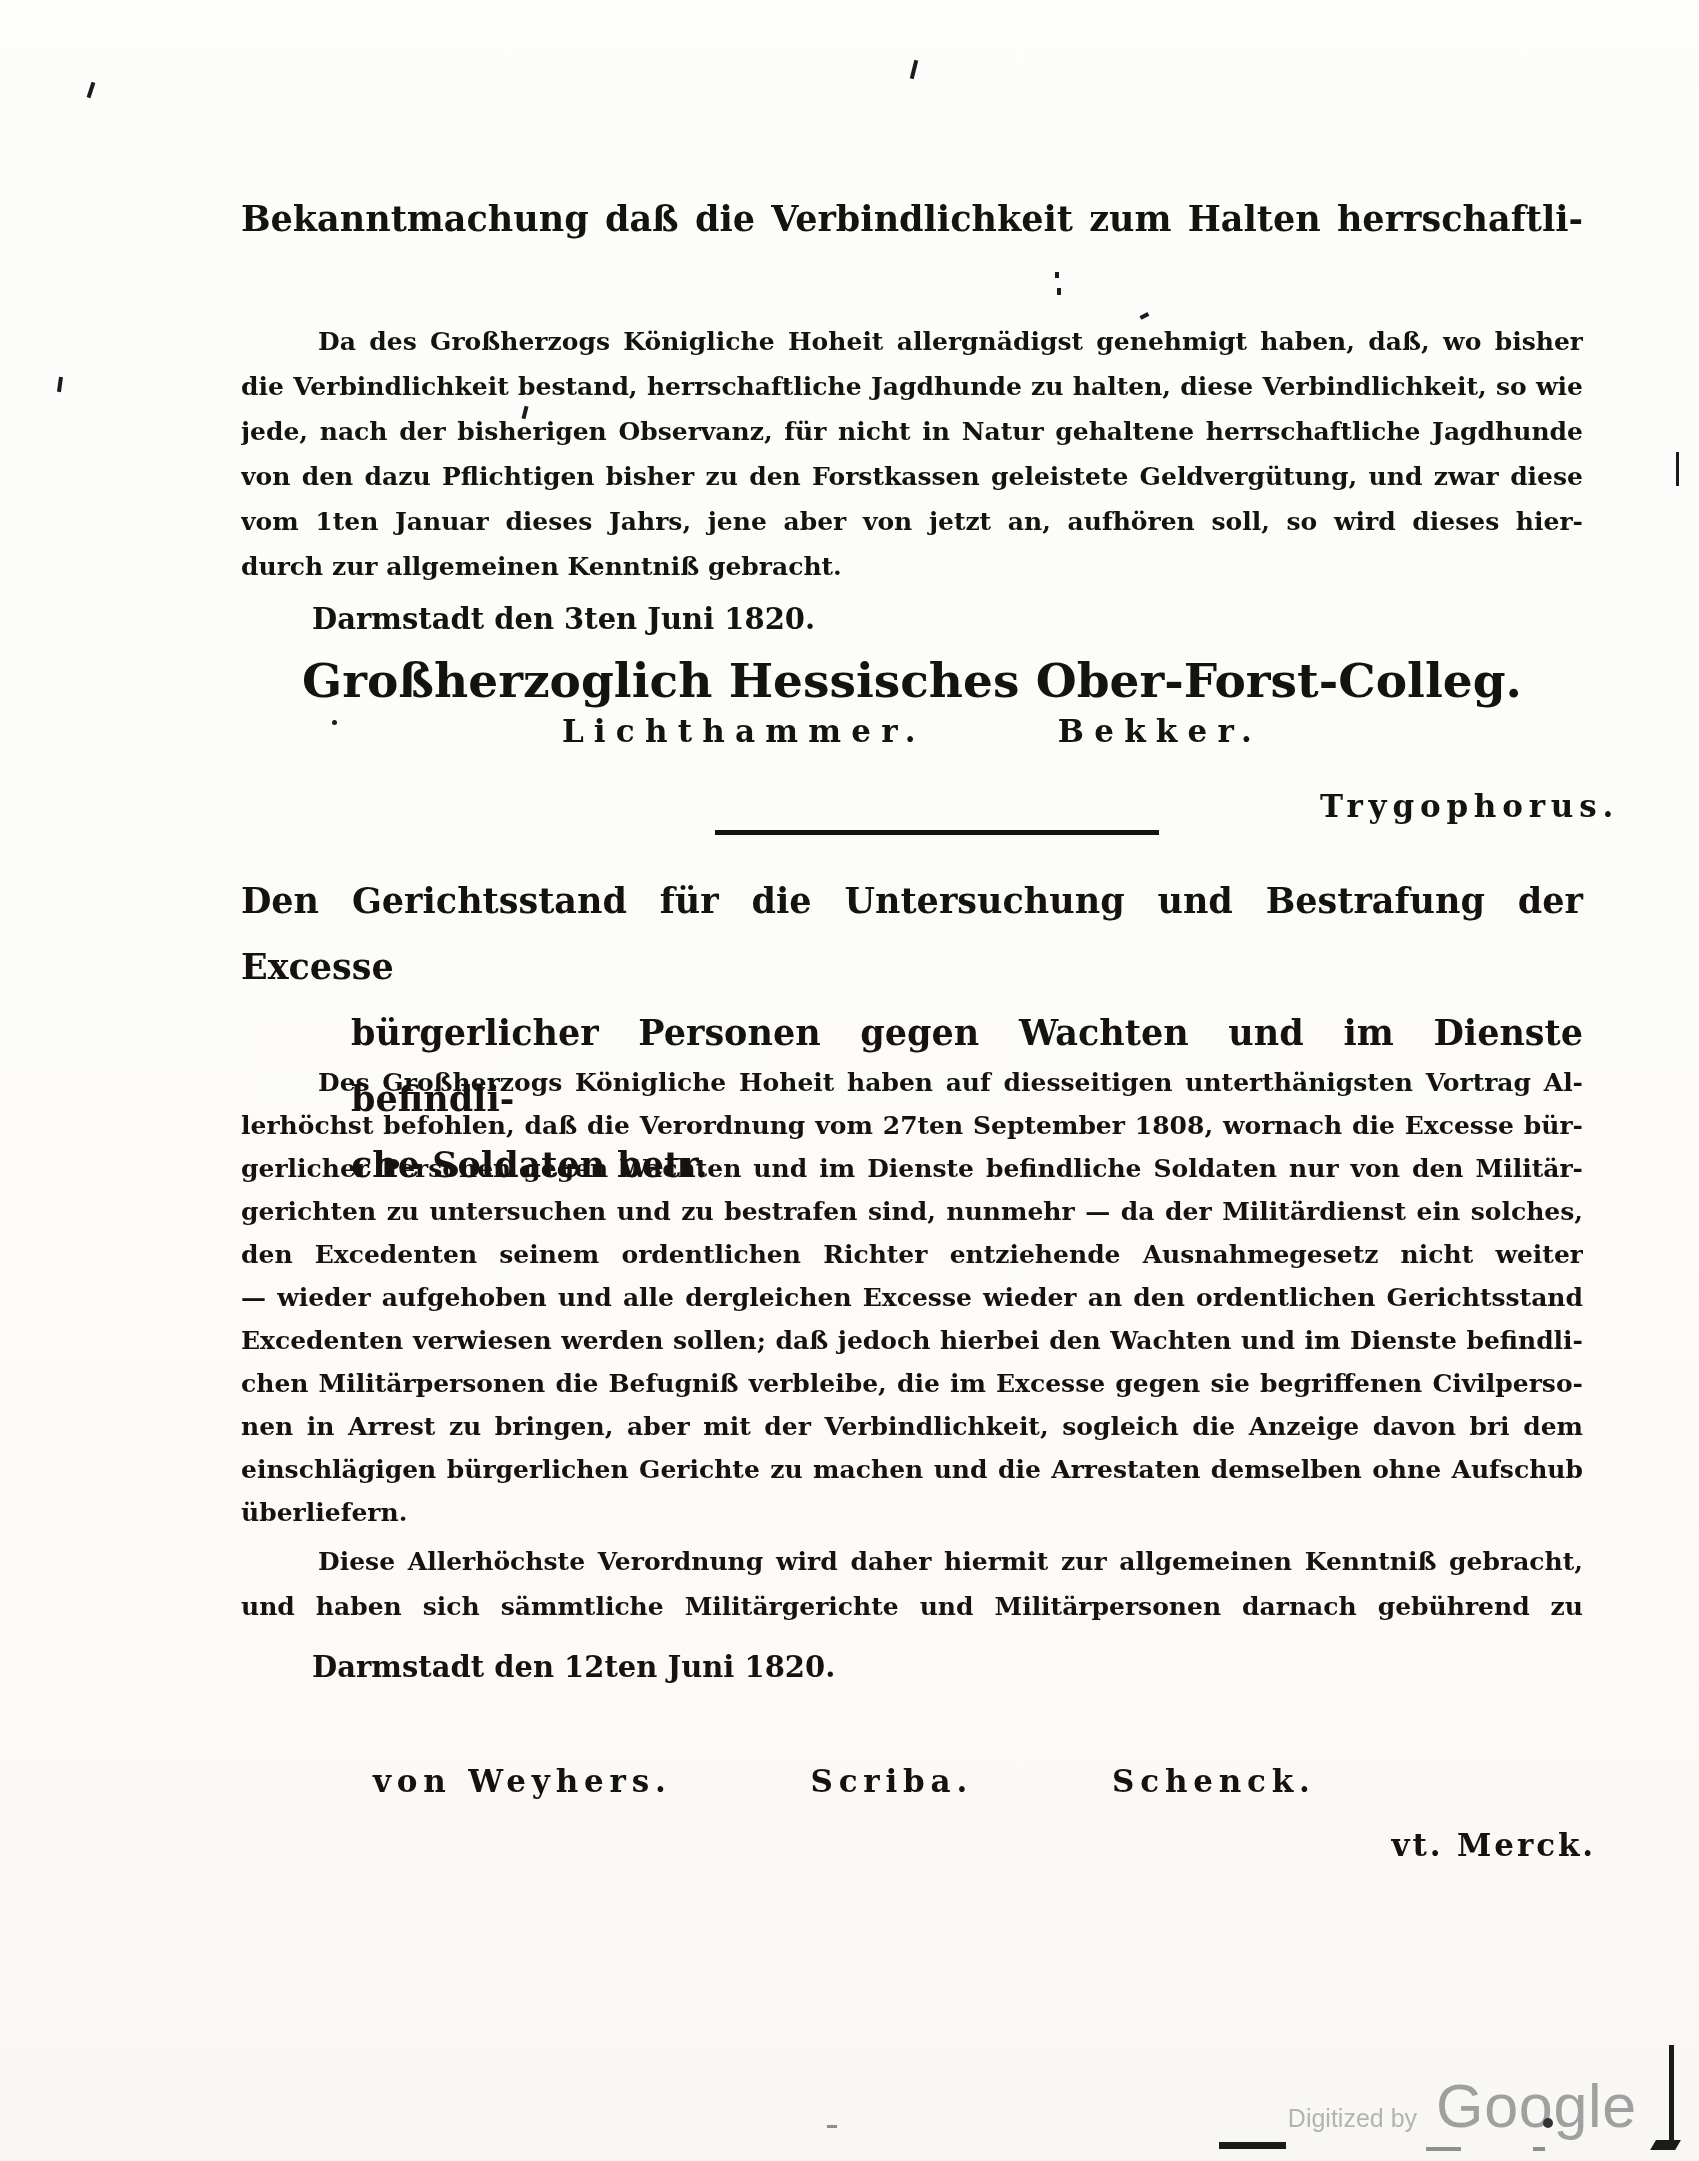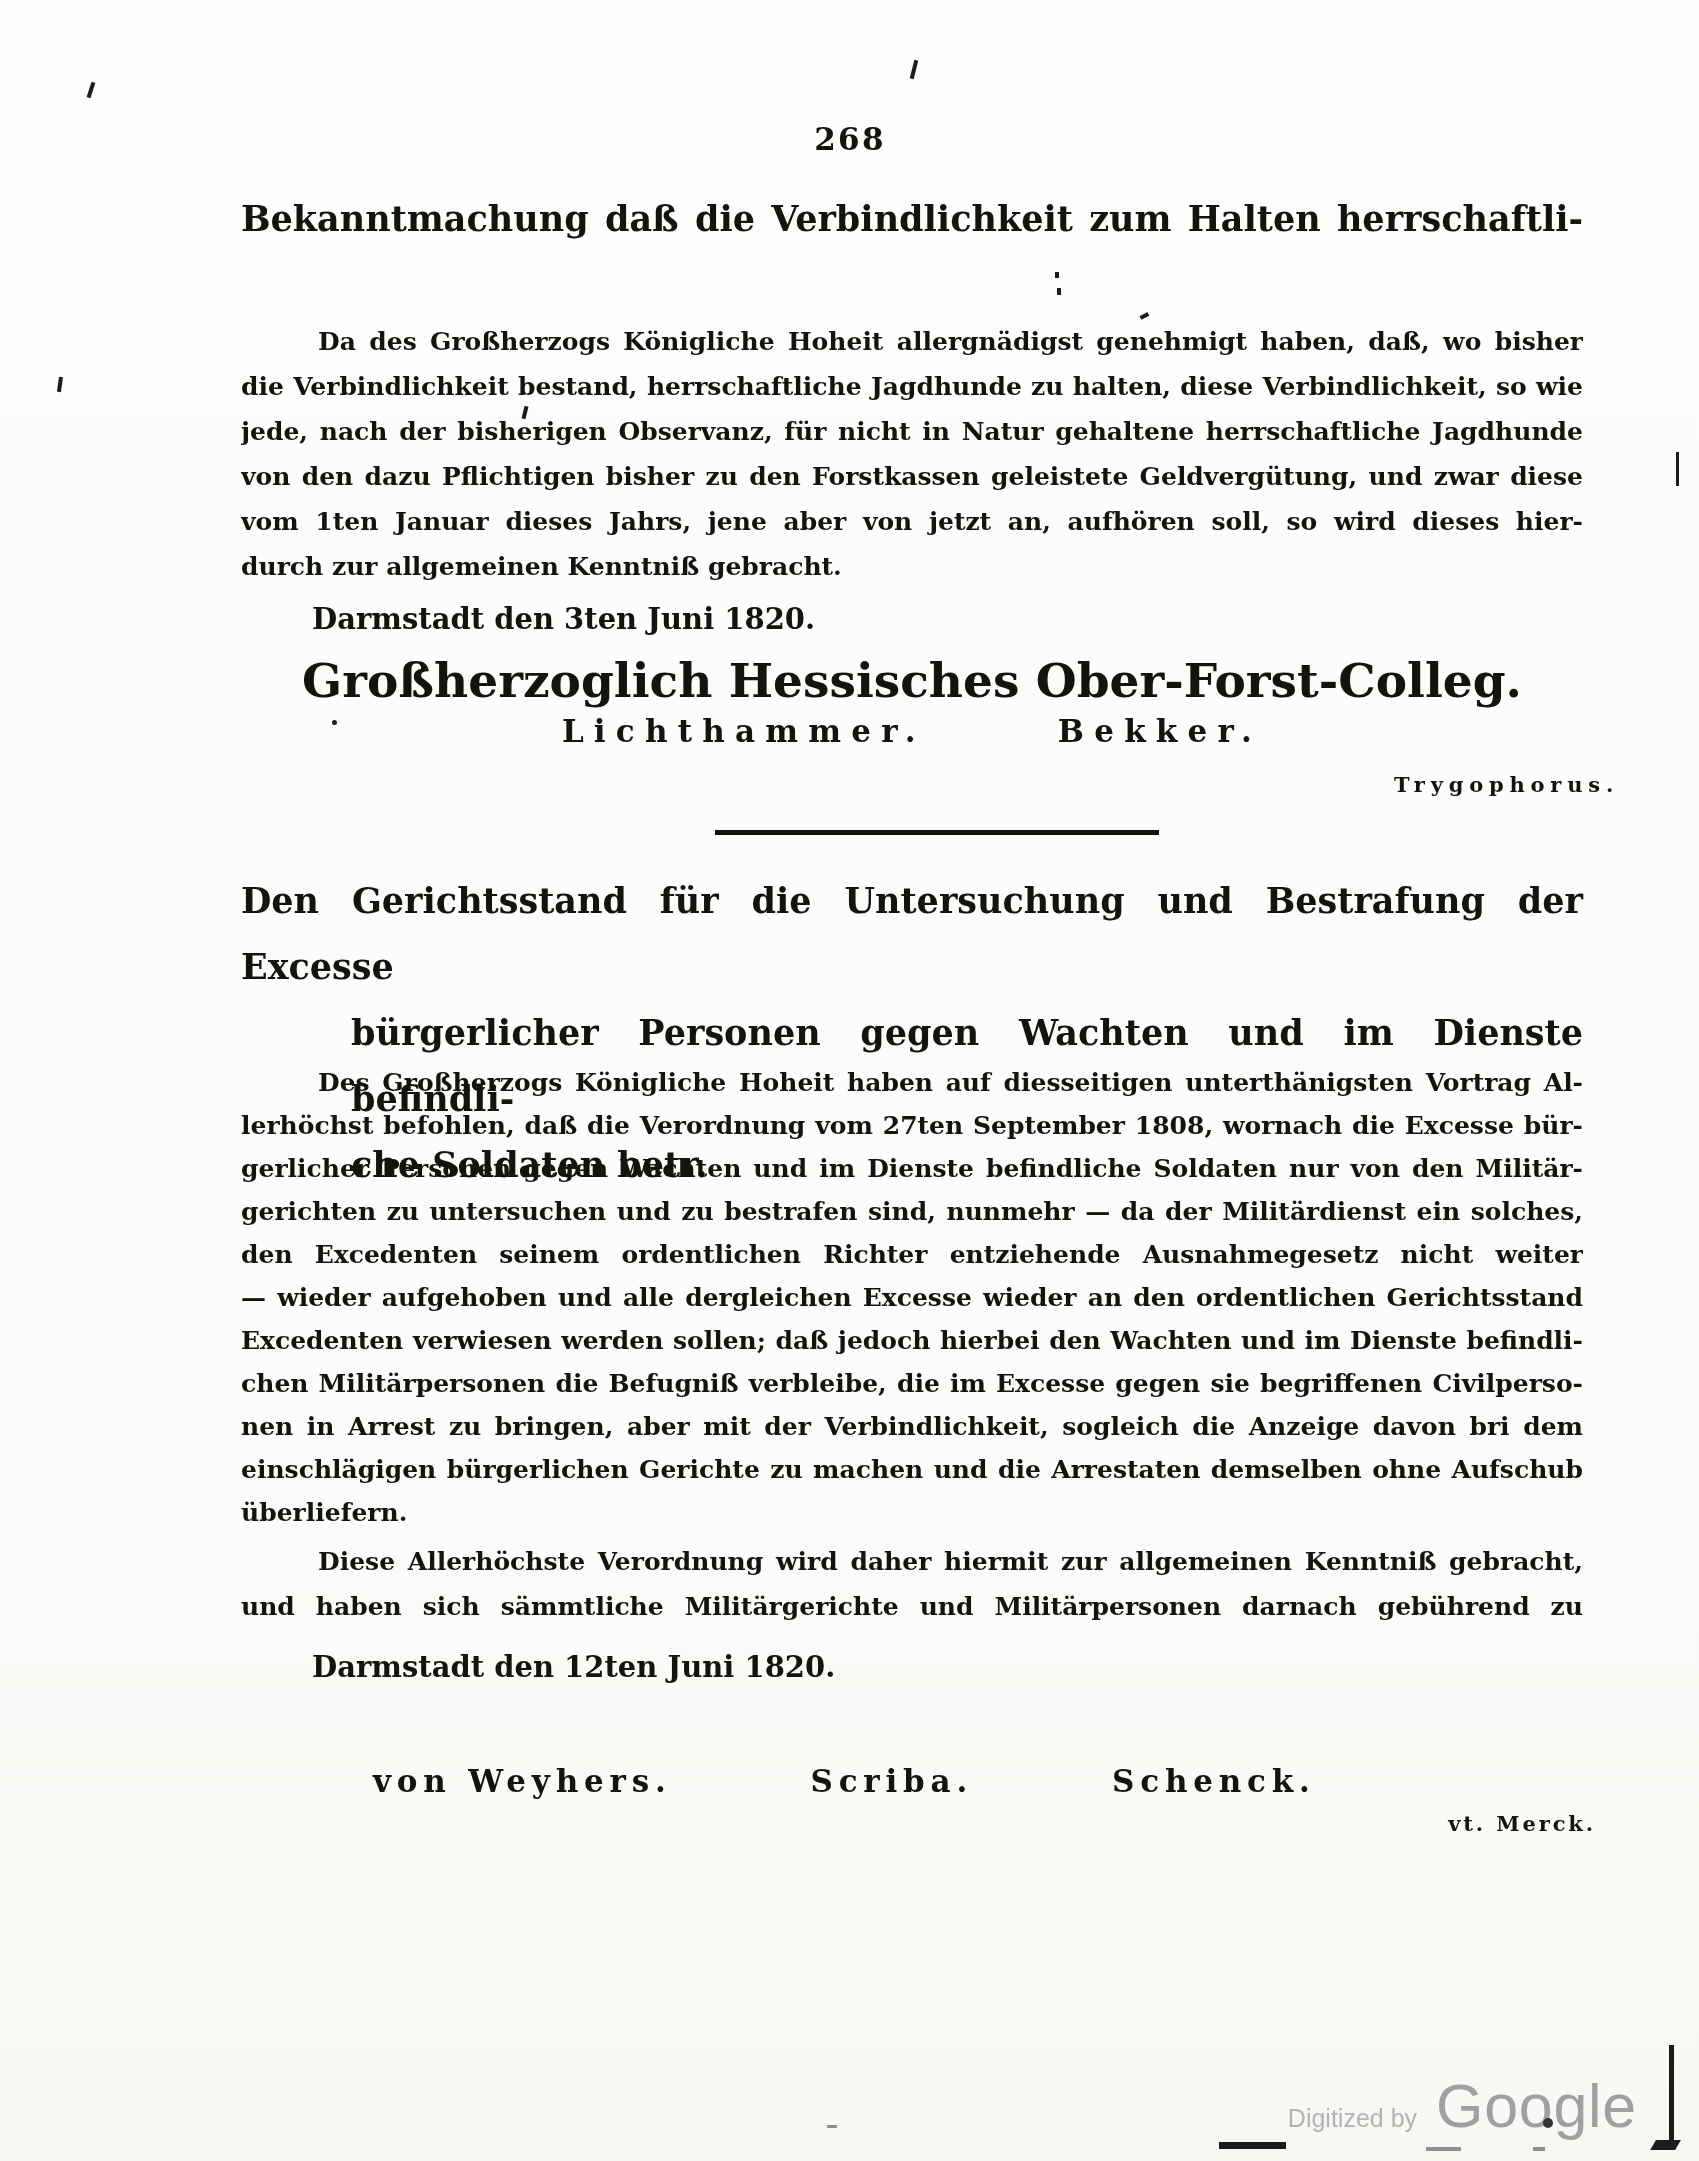--- a/index.html
+++ b/index.html
@@ -20,21 +20,21 @@
   .cl{text-align:center;}
   .ind150{margin-left:110px;}
   .bl{font-size:25px;font-weight:700;line-height:45px;height:45px;overflow:hidden;
       text-align:justify;text-align-last:justify;}
   .p2 .bl{line-height:43px;height:43px;}
   .bl.first{text-indent:77px;}
   .bl.last{text-align-last:left;}
   .date{font-size:29px;font-weight:700;padding-left:71px;}
   .auth{font-size:47px;font-weight:700;text-align:center;}
   .sigrow{display:flex;font-size:31px;font-weight:700;}
-  .csig{position:absolute;font-size:21px;font-weight:700;}
+  .csig{position:absolute;font-size:31px;font-weight:700;margin-top:16px;}
   #b-h1{top:186px;}
   #b-p1{top:319px;}
   #b-date1{top:602px;}
   #b-auth1{top:653px;}
   #b-sig1{top:713px;justify-content:center;gap:132px;letter-spacing:10.2px;}
   #b-csig1{top:772px;right:81px;letter-spacing:5.8px;}
   #b-rule{position:absolute;top:830px;left:715px;width:444px;height:5.1px;background:#151310;}
   #b-h2{top:868px;}
   #b-p2{top:1061px;}
   #b-p3{top:1539px;}
@@ -46,21 +46,20 @@
   .wm-prefix{font-family:"Liberation Sans", sans-serif;font-size:25px;color:#b3b3b3;}
   .wm-logo{font-family:Liberation Sans, sans-serif;font-size:61px;color:#a0a0a0;letter-spacing:0.7px;text-align:right;}
   .art{position:absolute;background:#1b1b1b;}
   .art.gray{background:#8f8f8f;}
 </style>
 </head>
 <body>
 
 <div class="page">
 
-  <div class="pageno">268</div>
 
   <div class="abs h" id="b-h1">
     <div class="jl">Bekanntmachung daß die Verbindlichkeit zum Halten herrschaftli-</div>
   </div>
 
   <div class="abs" id="b-p1">
     <div class="bl first">Da des Großherzogs Königliche Hoheit allergnädigst genehmigt haben, daß, wo bisher</div>
     <div class="bl">die Verbindlichkeit bestand, herrschaftliche Jagdhunde zu halten, diese Verbindlichkeit, so wie</div>
     <div class="bl">jede, nach der bisherigen Observanz, für nicht in Natur gehaltene herrschaftliche Jagdhunde</div>
     <div class="bl">von den dazu Pflichtigen bisher zu den Forstkassen geleistete Geldvergütung, und zwar diese</div>

